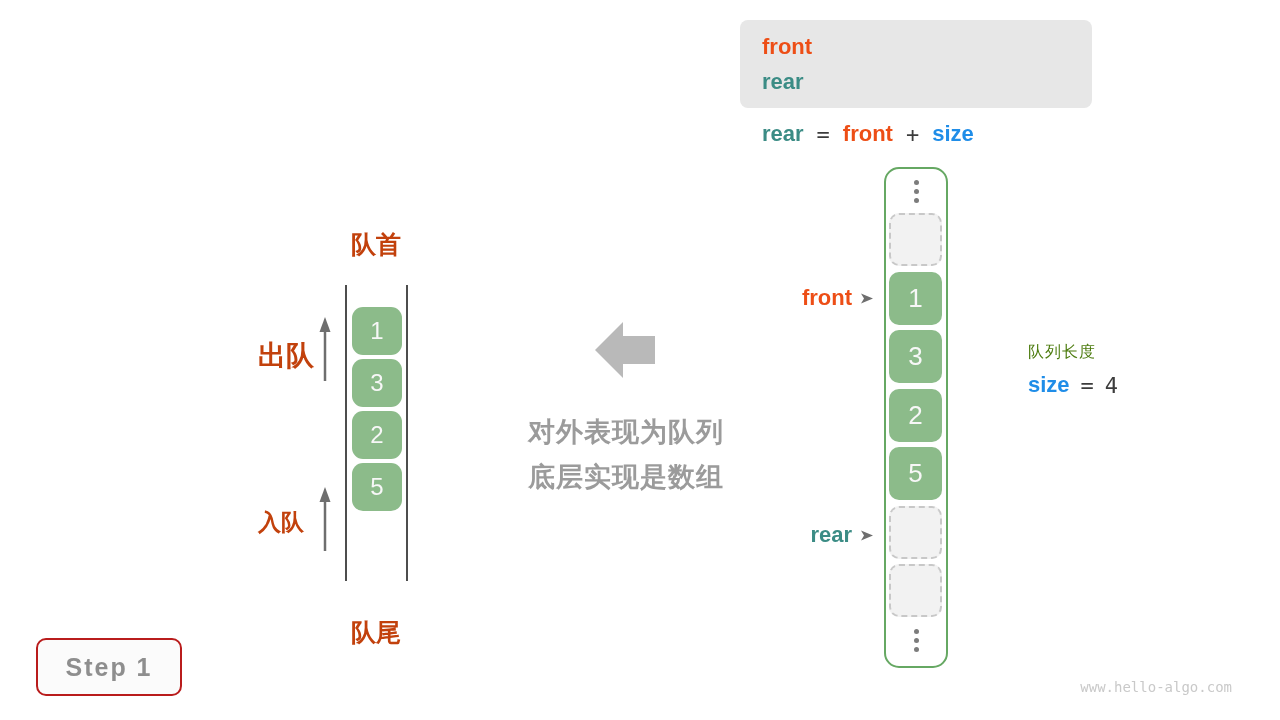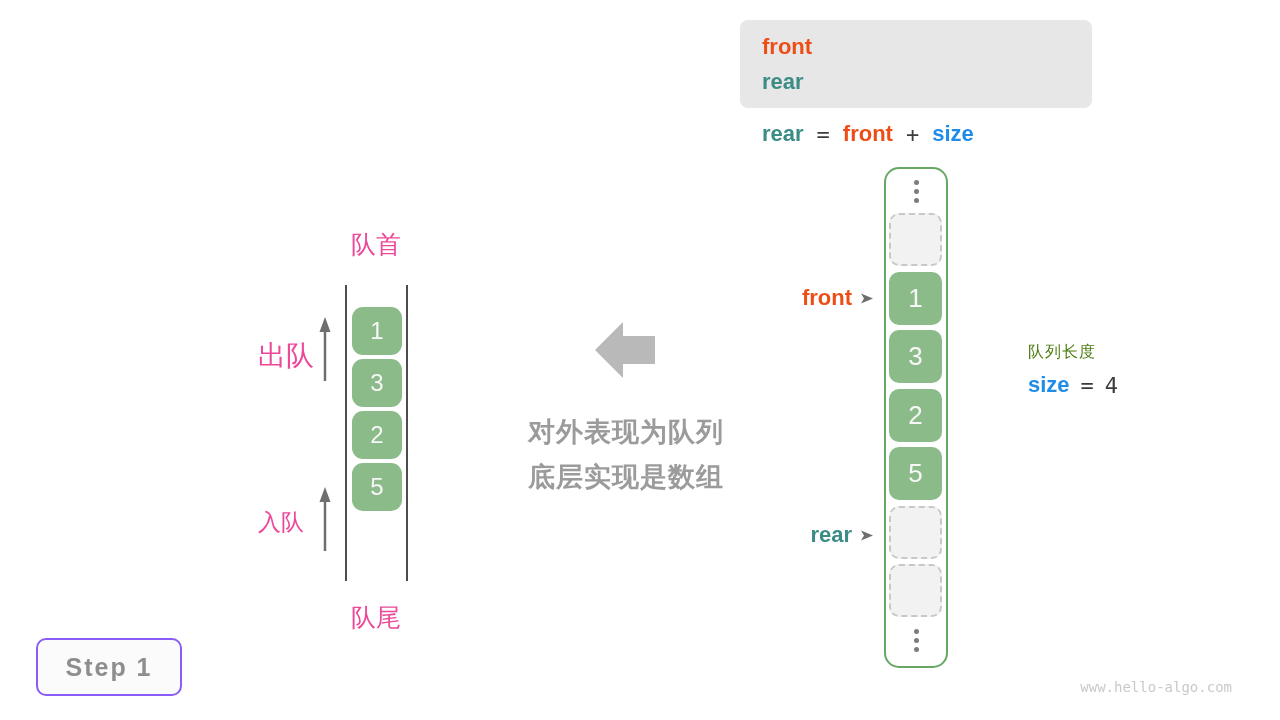--- a/index.html
+++ b/index.html
@@ -41,33 +41,33 @@
   
   .pointer{position:absolute;width:110px;display:flex;align-items:center;
     justify-content:flex-end;gap:8px;font-size:22px;}
 
   
   .len{position:absolute;left:1028px;top:342px;}
   .len-label{font-size:16px;letter-spacing:1px;color:#4d7c0f;}
   .len-eq{display:flex;align-items:center;gap:11px;font-size:22px;margin-top:9px;}
 
   
-  .q-label{position:absolute;font-weight:normal;color:#ec4899;}
+  .q-label{position:absolute;font-weight:bold;color:#c2410c;}
   .wall{position:absolute;width:1.5px;background:#4d4d4d;}
   .qcell{position:absolute;left:352px;width:50px;height:48px;border-radius:11px;
     background:var(--cell-green,#8cbb8a);color:#f7f7f7;font-size:24px;
     display:flex;align-items:center;justify-content:center;}
 
   
   .caption{position:absolute;left:500px;top:410px;width:252px;text-align:center;
     font-size:27px;font-weight:bold;color:#9b9b9b;letter-spacing:1px;line-height:45px;}
 
   
   .step{position:absolute;left:36px;top:638px;width:146px;height:58px;
-    background:#fbfbfb;border:2px solid #8b5cf6;border-radius:10px;box-sizing:border-box;
+    background:#fbfbfb;border:2px solid #b91c1c;border-radius:10px;box-sizing:border-box;
     display:flex;align-items:center;justify-content:center;}
   .step span{font-size:25px;color:#8e8e8e;letter-spacing:2px;}
 
   .watermark{position:absolute;left:1076px;top:679px;width:156px;
     font-family:"DejaVu Sans Mono",monospace;font-size:14px;color:#c9c9c9;text-align:right;}
 
   svg{display:block;}
 </style>
 </head>
 <body>
@@ -149,21 +149,21 @@
     <line x1="8" y1="64" x2="8" y2="12" stroke="#6e6e6e" stroke-width="2.5"></line>
     <polygon points="8,0 2.5,15 13.5,15" fill="#6e6e6e"></polygon>
   </svg>
 
   <div class="q-label" style="left:258px;top:507px;font-size:23px;">入队</div>
   <svg style="position:absolute;left:317px;top:487px;" width="16" height="66" viewBox="0 0 16 66">
     <line x1="8" y1="64" x2="8" y2="12" stroke="#6e6e6e" stroke-width="2.5"></line>
     <polygon points="8,0 2.5,15 13.5,15" fill="#6e6e6e"></polygon>
   </svg>
 
-  <div class="q-label" style="left:346px;top:601px;width:60px;text-align:center;font-size:25px;">队尾</div>
+  <div class="q-label" style="left:346px;top:616px;width:60px;text-align:center;font-size:25px;">队尾</div>
 
   <svg style="position:absolute;left:595px;top:322px;" width="60" height="56" viewBox="0 0 60 56">
     <polygon points="0,28 28,0 28,14 60,14 60,42 28,42 28,56" fill="#b9b9b9"></polygon>
   </svg>
 
   <div class="caption">
     <div>对外表现为队列</div>
     <div>底层实现是数组</div>
   </div>
 

